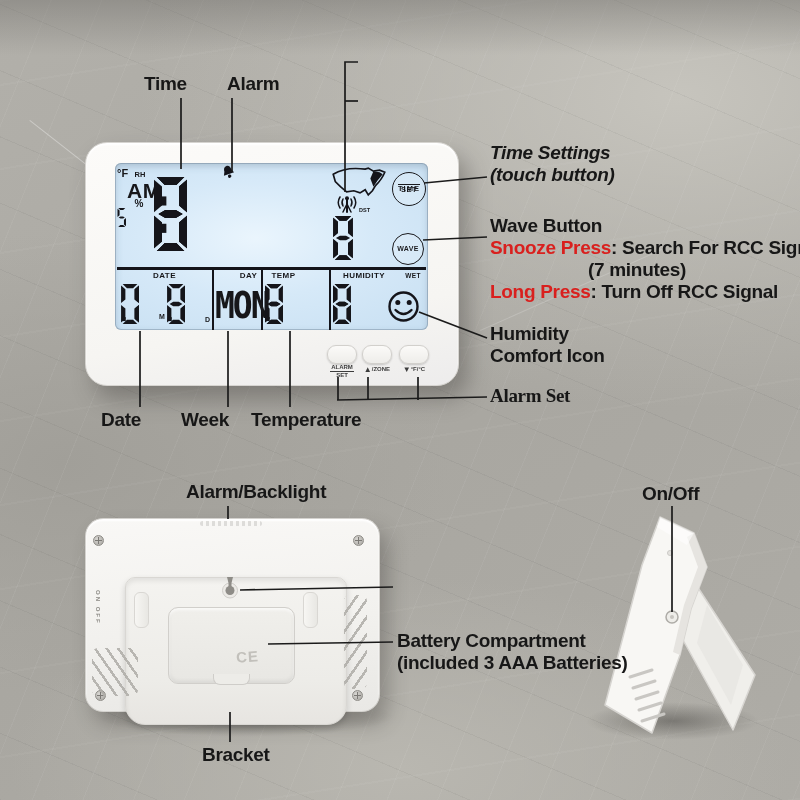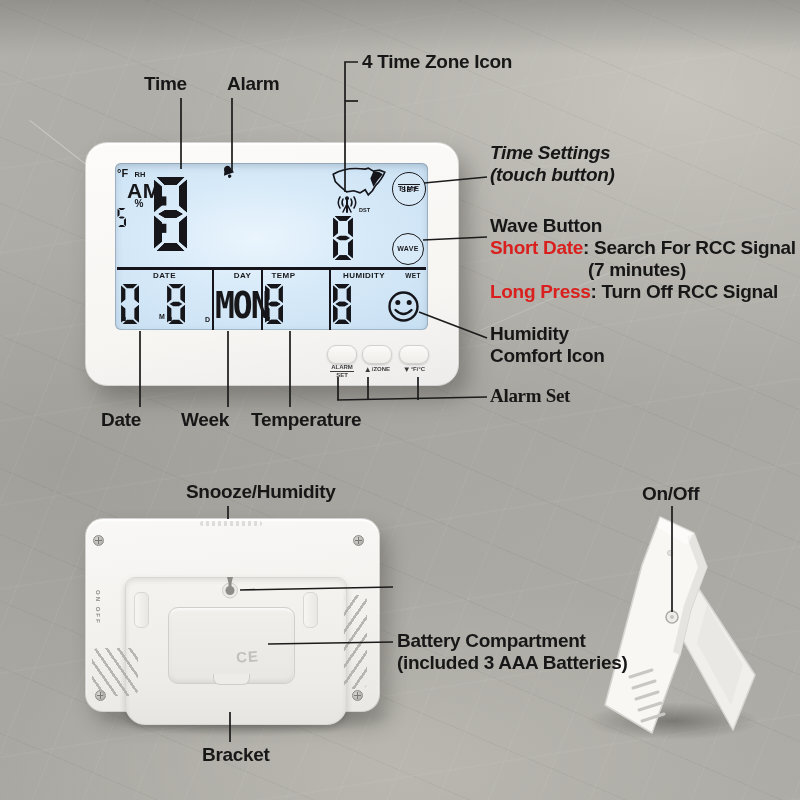--- a/index.html
+++ b/index.html
@@ -180,21 +180,21 @@
     <div class="circle-btn" style="left:277px;top:70px;width:30px;height:30px;">
       <span class="t" style="letter-spacing:.3px;font-size:7px;">WAVE</span>
     </div>
 
     <span class="hdiv"></span>
     <span class="vdiv" style="left:97px;"></span>
     <span class="vdiv" style="left:146px;"></span>
     <span class="vdiv" style="left:214px;"></span>
 
     <span class="seclbl" style="left:2px;width:95px;">DATE</span>
-    <span class="seclbl" style="left:97px;width:61px;">DAY</span>
+    <span class="seclbl" style="left:103px;width:61px;">DAY</span>
     <span class="seclbl" style="left:146px;width:45px;">TEMP</span>
     <span class="seclbl" style="left:214px;width:70px;">HUMIDITY</span>
     <span class="seclbl wetlbl" style="left:284px;width:28px;">WET</span>
 
     <span class="seg" style="left: 6px; top: 121px; gap: 2px;">
         <svg viewBox="0 0 58 130" width="18" height="40" style="display: block;">
           <polygon points="58,5 58,62 44,50 44,17" fill="#15151a"></polygon>
           <polygon points="58,68 58,125 44,113 44,80" fill="#15151a"></polygon>
         </svg>
         <svg viewBox="0 0 58 130" width="18" height="40" style="display: block;">
@@ -375,41 +375,40 @@
       <line x1="228" y1="506" x2="228" y2="519"></line>
       <line x1="240" y1="590" x2="393" y2="587"></line>
       <line x1="268" y1="644" x2="393" y2="642"></line>
       <line x1="230" y1="712" x2="230" y2="742"></line>
       <line x1="672" y1="506" x2="672" y2="612"></line>
     </g>
   </svg>
 
   <div class="lbl" style="left:144px;top:73px;">Time</div>
   <div class="lbl" style="left:227px;top:73px;">Alarm</div>
-  <div class="lbl" style="left:362px;top:51px;">4 Time Zone Icon</div>
   <div class="lbl" style="left:490px;top:142px;font-style:italic;">
     <div>Time Settings</div>
     <div>(touch button)</div>
   </div>
   <div class="lbl" style="left:490px;top:215px;">
     <div>Wave Button</div>
-    <div><span class="red">Short Date</span><span>: Search For RCC Signal</span></div>
+    <div><span class="red">Snooze Press</span><span>: Search For RCC Signal</span></div>
     <div class="indent">(7 minutes)</div>
     <div><span class="red">Long Press</span><span>: Turn Off RCC Signal</span></div>
   </div>
   <div class="lbl" style="left:490px;top:323px;">
     <div>Humidity</div>
     <div>Comfort Icon</div>
   </div>
   <div class="lbl" style="left:490px;top:385px;font-family:Liberation Serif, serif;">
     <div>Alarm Set</div>
   </div>
   <div class="lbl" style="left:101px;top:409px;">Date</div>
   <div class="lbl" style="left:181px;top:409px;">Week</div>
   <div class="lbl" style="left:251px;top:409px;">Temperature</div>
-  <div class="lbl" style="left:186px;top:481px;">Snooze/Humidity</div>
+  <div class="lbl" style="left:186px;top:481px;">Alarm/Backlight</div>
   <div class="lbl" style="left:642px;top:483px;">On/Off</div>
   <div class="lbl" style="left:397px;top:630px;">
     <div>Battery Compartment</div>
     <div>(included 3 AAA Batteries)</div>
   </div>
   <div class="lbl" style="left:202px;top:744px;">Bracket</div>
 </div>
 
 </body></html>

